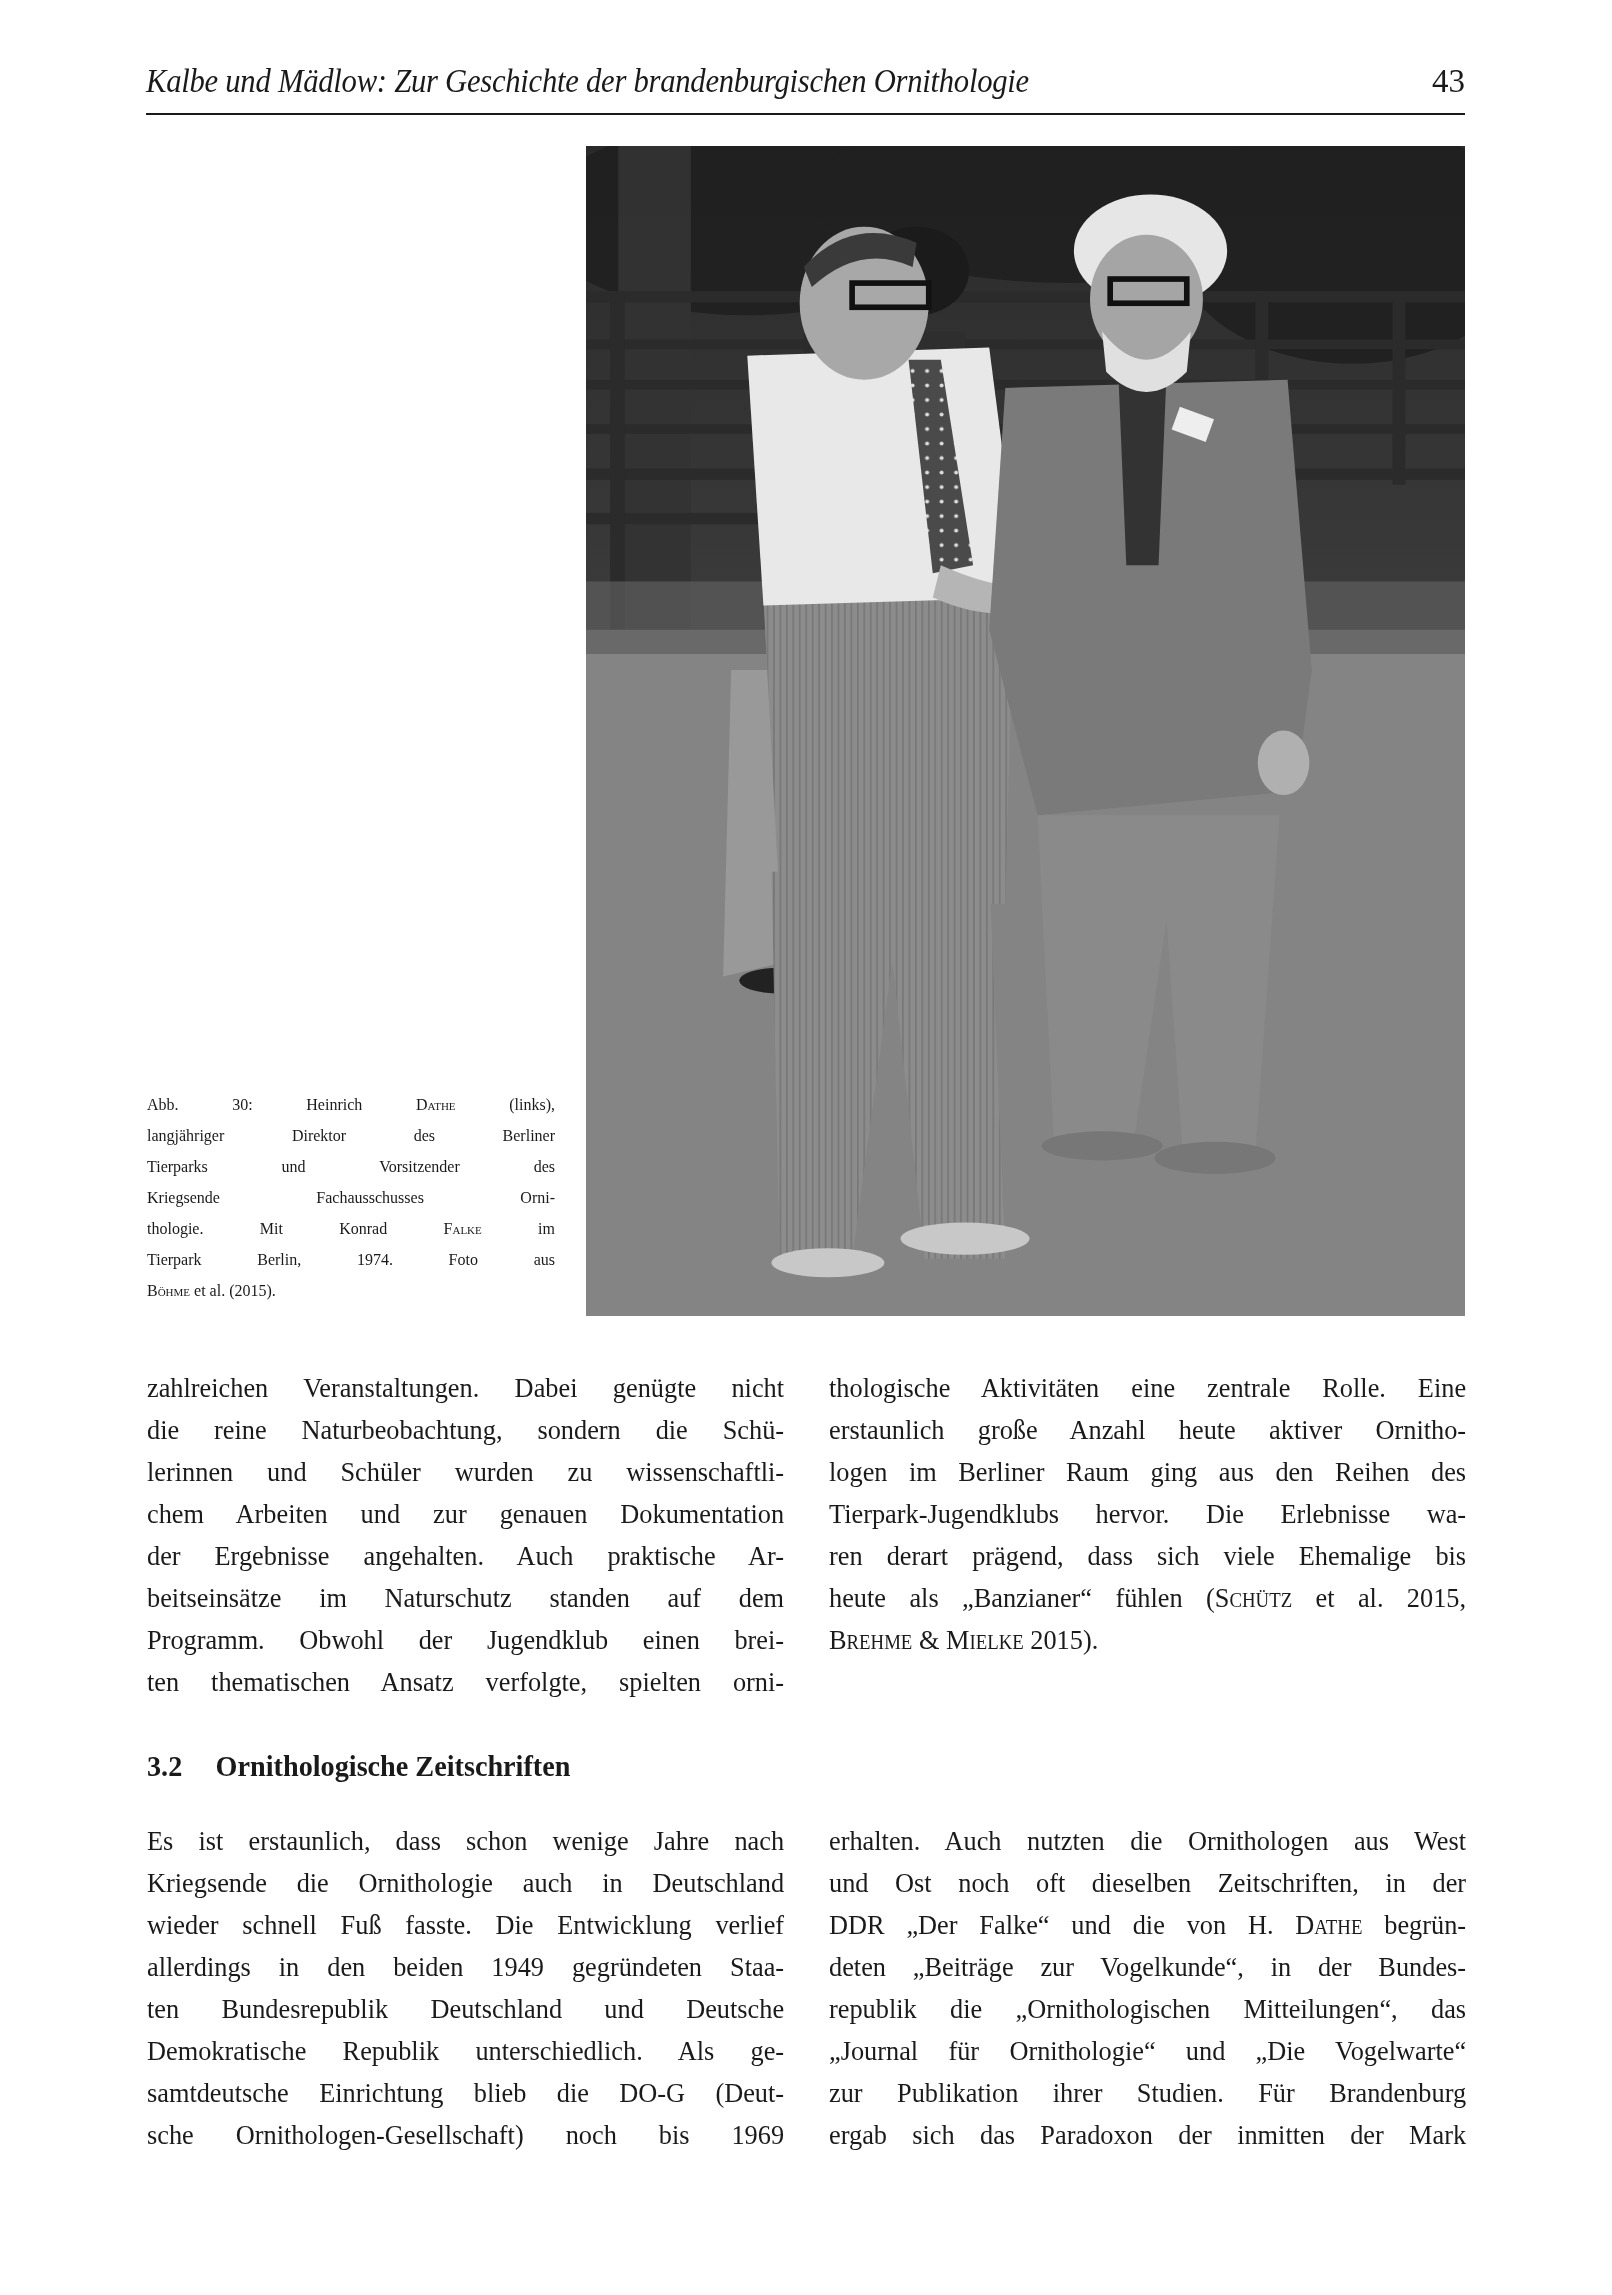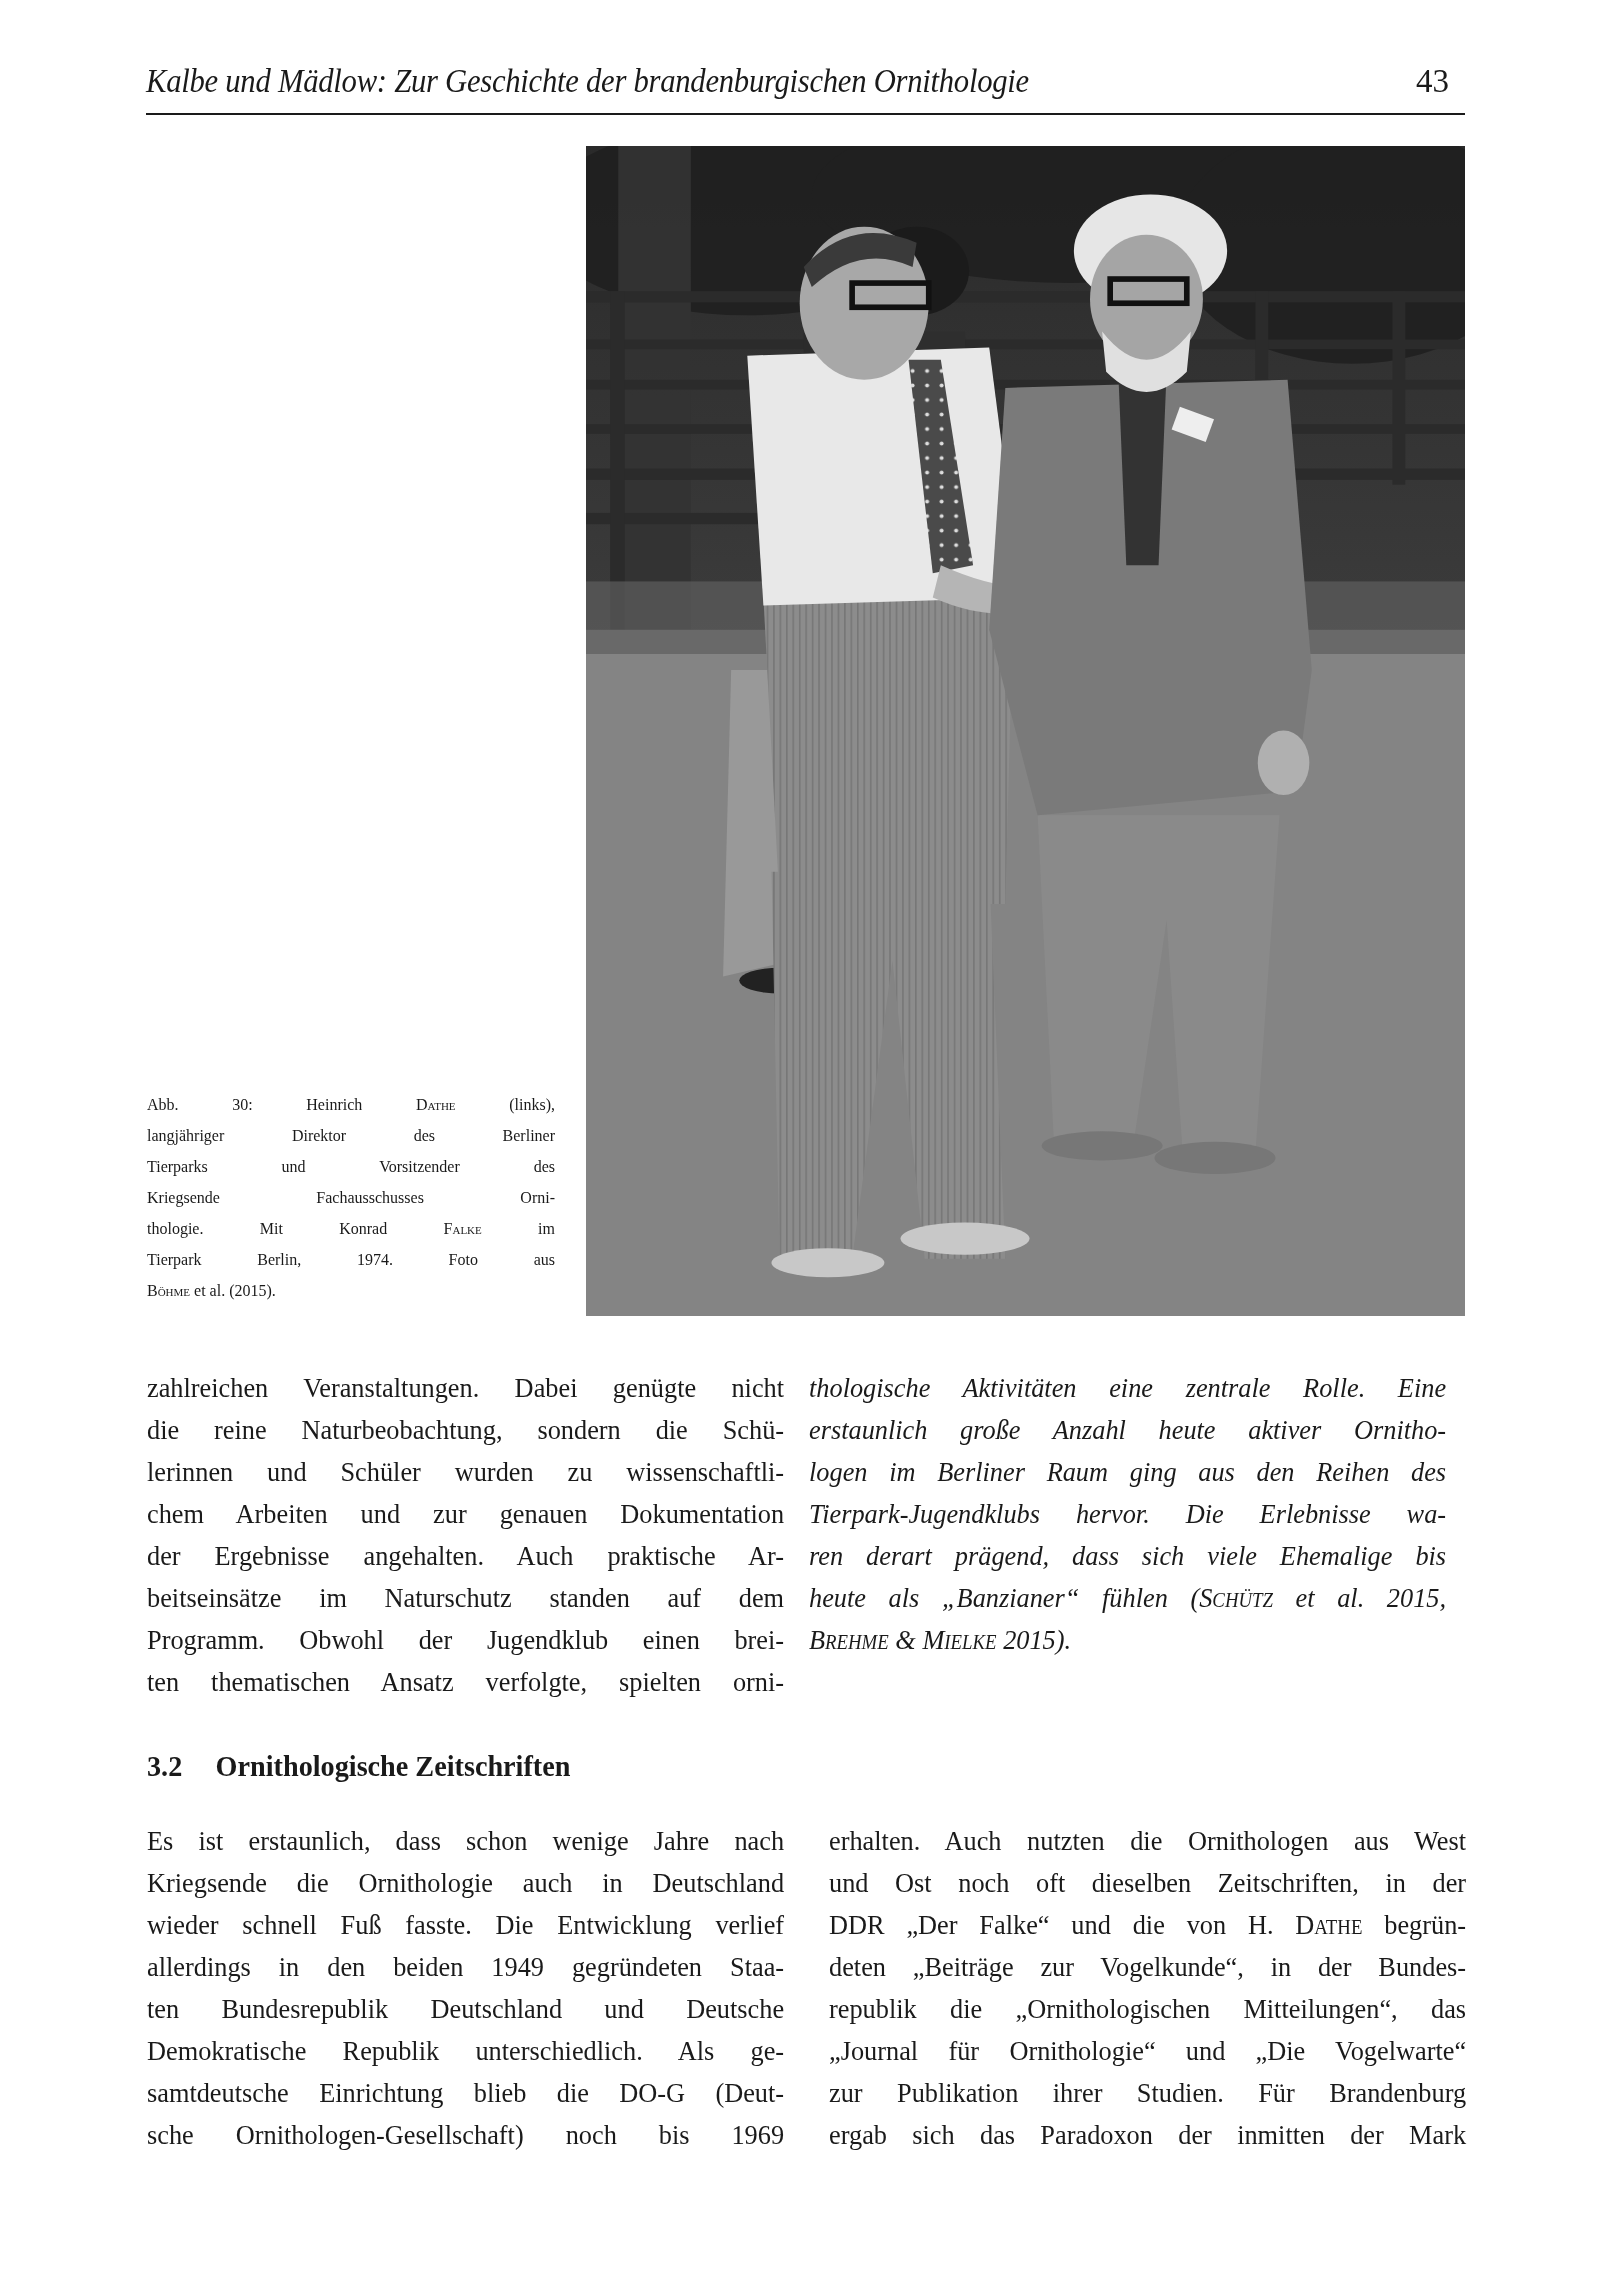--- a/index.html
+++ b/index.html
@@ -2,38 +2,38 @@
 <html style="font-size:13px"><head>
 <meta charset="utf-8">
 <style>
   html, body { margin: 0; padding: 0; background: #ffffff; }
   body { width: 1612px; height: 2295px; position: relative; overflow: hidden;
          font-family: "Liberation Serif", "DejaVu Serif", serif; color: #1a1a1a; }
 
   .running-head { position: absolute; left: 146px; top: 63px; width: 1319px; height: 48px; }
   .running-title { position: absolute; left: 0; top: 0; font-style: italic; font-size: 33px;
                    letter-spacing: -0.3px; transform: scaleX(0.93); transform-origin: left top; white-space: nowrap; }
-  .page-number { position: absolute; right: 16px; top: 0; font-size: 33px; font-family: Liberation Serif, serif; }
+  .page-number { position: absolute; right: 0; top: 0; font-size: 33px; font-family: Liberation Serif, serif; }
   .head-rule { position: absolute; left: 146px; top: 113px; width: 1319px; height: 2.4px; background: #1a1a1a; }
 
   .figure { position: absolute; left: 586px; top: 146px; width: 879px; height: 1170px; background: #5a5a5a; overflow: hidden; }
   .figure svg { display: block; width: 100%; height: 100%; }
 
   .caption { position: absolute; left: 147px; top: 1089px; width: 408px; font-size: 16px; line-height: 31px; }
   .caption .line { display: block; text-align: justify; text-align-last: justify; white-space: nowrap; height: 31px; }
   .caption .line.last { text-align-last: left; }
 
   .sc { font-variant: small-caps; }
 
   .column { position: absolute; width: 637px; font-size: 28px; line-height: 42px; }
   .column .line { display: block; text-align: justify; text-align-last: justify; white-space: nowrap; height: 42px;
                   transform: scaleX(0.94); transform-origin: left center; width: 106.4%; }
   .column .line.last { text-align-last: left; }
   .col-left-1  { left: 147px;  top: 1367px; }
-  .col-right-1 { left: 809px; top: 1367px; font-style: italic; }
+  .col-right-1 { left: 829px; top: 1367px; }
   .col-left-2  { left: 147px;  top: 1820px; }
   .col-right-2 { left: 829px; top: 1820px; }
 
   .section-heading { position: absolute; left: 147px; top: 1749px; font-size: 30px; font-weight: bold; white-space: nowrap;
                      transform: scaleX(0.94); transform-origin: left center; }
   .section-heading .num { display: inline-block; width: 73px; }
 </style>
 </head>
 <body>
 

